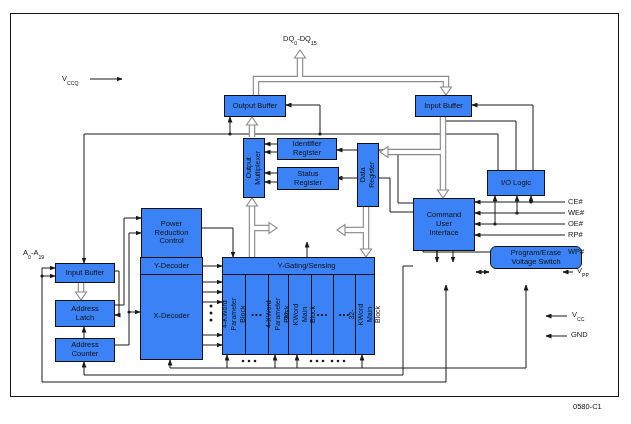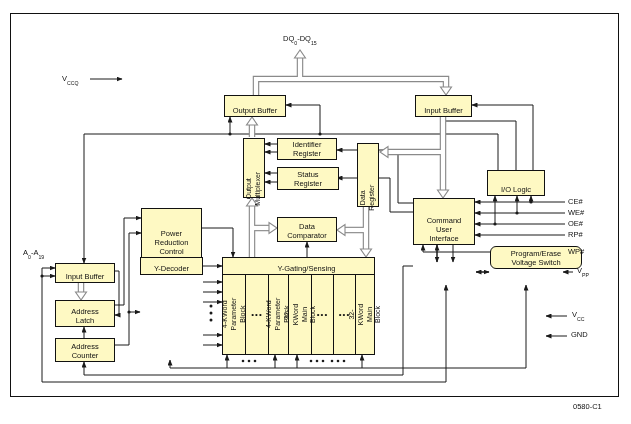--- a/index.html
+++ b/index.html
@@ -1,22 +1,22 @@
 <!DOCTYPE html>
 <html><head>
 <meta charset="utf-8">
 <style>
   html,body{margin:0;padding:0;background:#fff;}
   #canvas{position:relative;width:631px;height:424px;background:#fff;
           font-family:"Liberation Sans",sans-serif;color:#111;overflow:hidden;}
   #border{position:absolute;left:10px;top:13px;width:609px;height:384px;
           border:1.5px solid #111;box-sizing:border-box;}
   #wires{position:absolute;left:0;top:0;z-index:1;}
-  .box{position:absolute;background:#fef9c3;border:1.4px solid #111;box-sizing:border-box;
-       display:flex;align-items:flex-end;justify-content:center;text-align:center;
+  .box{position:absolute;background:#3b82f6;border:1.4px solid #111;box-sizing:border-box;
+       display:flex;align-items:center;justify-content:center;text-align:center;
        font-size:7.5px;line-height:1.18;z-index:2;}
   .bl{white-space:pre-line;}
   .vtext{display:inline-block;transform:rotate(-90deg);white-space:pre-line;
          text-align:center;line-height:1.25;}
   .sig{position:absolute;font-size:7.5px;white-space:nowrap;z-index:3;color:#111;}
   sub.s{font-size:5.2px;position:relative;bottom:-1.5px;}
   .col{position:absolute;top:0;height:100%;border-left:1.2px solid #111;box-sizing:border-box;
        display:flex;align-items:center;justify-content:center;}
   .col:first-child{border-left:none;}
   .dots{font-size:8px;letter-spacing:1px;}
@@ -169,33 +169,29 @@
 Register</span>
     </div>
   <div class="box" style="left:277px;top:167px;width:62px;height:23px;">
       <span class="bl">Status
 Register</span>
     </div>
   <div class="box" style="left:357px;top:143px;width:22px;height:64px;">
       <span class="vtext" style="width:60px;font-size:7px;">Data
 Register</span>
     </div>
-  <div class="box" style="left:277px;top:217px;width:60px;height:25px;">
-      <span class="bl">Data
-Comparator</span>
-    </div>
   <div class="box" style="left:141px;top:208px;width:61px;height:50px;">
       <span class="bl">Power
 Reduction
 Control</span>
     </div>
   <div class="box" style="left:487px;top:170px;width:58px;height:26px;">
       <span class="bl">I/O Logic</span>
     </div>
-  <div class="box" style="left:413px;top:198px;width:62px;height:47px;">
+  <div class="box" style="left:413px;top:198px;width:62px;height:53px;">
       <span class="bl">Command
 User
 Interface</span>
     </div>
   <div class="box" style="left:490px;top:246px;width:92px;height:23px;border-radius:6px;">
       <span class="bl">Program/Erase
 Voltage Switch</span>
     </div>
   <div class="box" style="left:55px;top:263px;width:60px;height:20px;">
       <span class="bl">Input Buffer</span>
@@ -203,20 +199,23 @@
   <div class="box" style="left:55px;top:300px;width:60px;height:27px;">
       <span class="bl">Address
 Latch</span>
     </div>
   <div class="box" style="left:55px;top:338px;width:60px;height:24px;">
       <span class="bl">Address
 Counter</span>
     </div>
   <div class="box" style="left:140px;top:257px;width:63px;height:18px;">
       <span class="bl">Y-Decoder</span>
+    </div>
+  <div class="box" style="left:140px;top:273.6px;width:63px;height:86.4px;">
+      <span class="bl">X-Decoder</span>
     </div>
   <div class="box" style="left:222px;top:257px;width:153px;height:18px;padding-left:16px;">
       <span class="bl">Y-Gating/Sensing</span>
     </div>
 
   <div class="box" style="left:222px;top:273.6px;width:153px;height:81.4px;padding:0;">
     <div style="position:relative;width:100%;height:100%;">
       <div class="col" style="left:0;width:22px;">
           <span class="vtext" style="width:74px;font-size:7px;">4-KWord
 Parameter Block</span>

